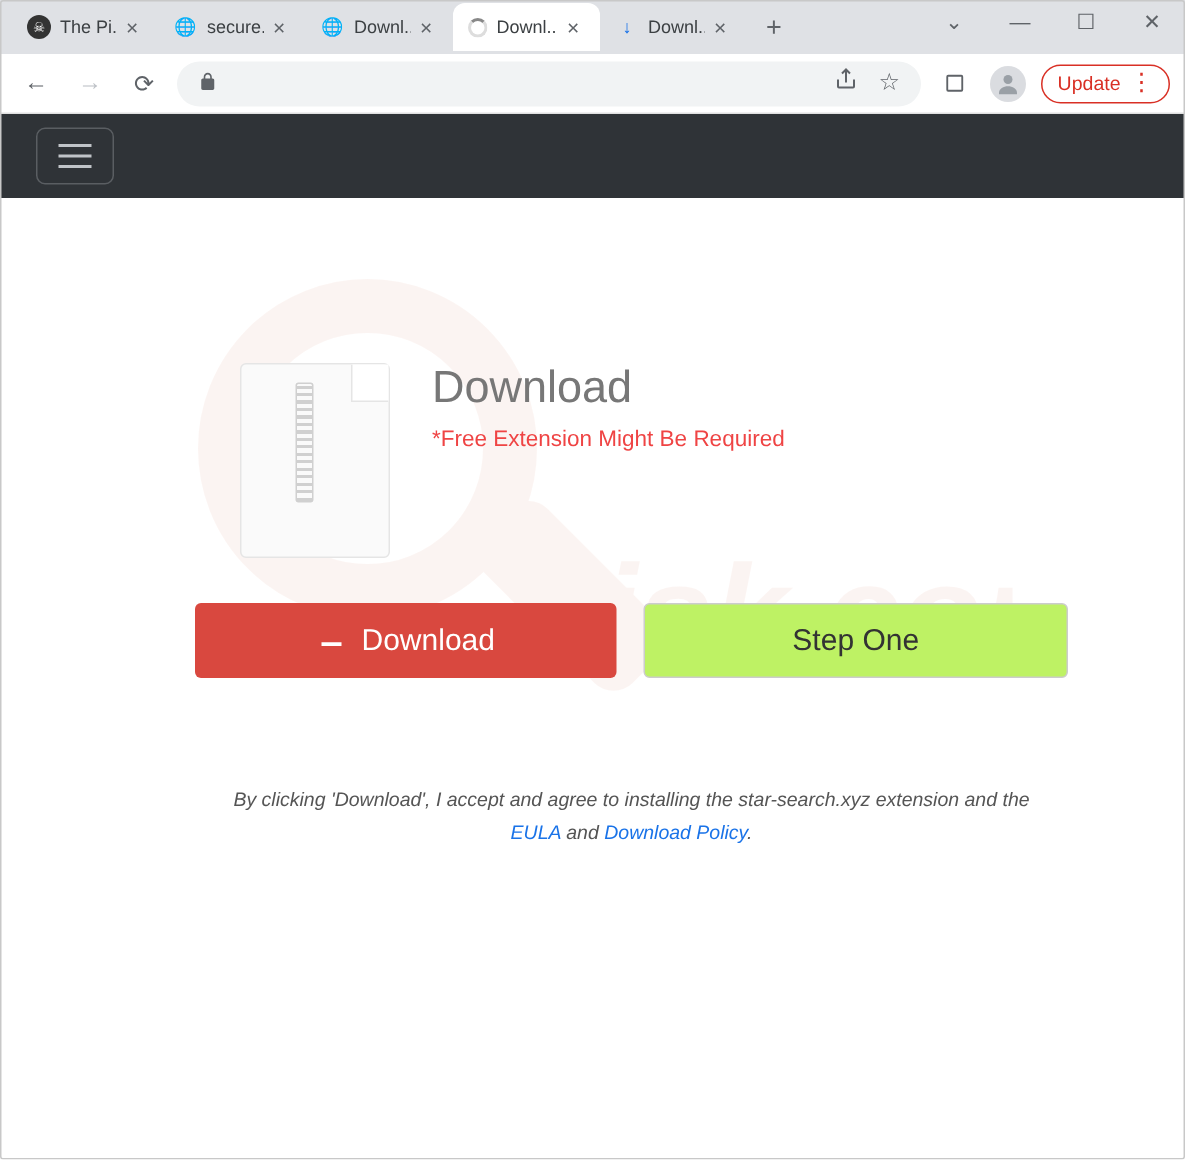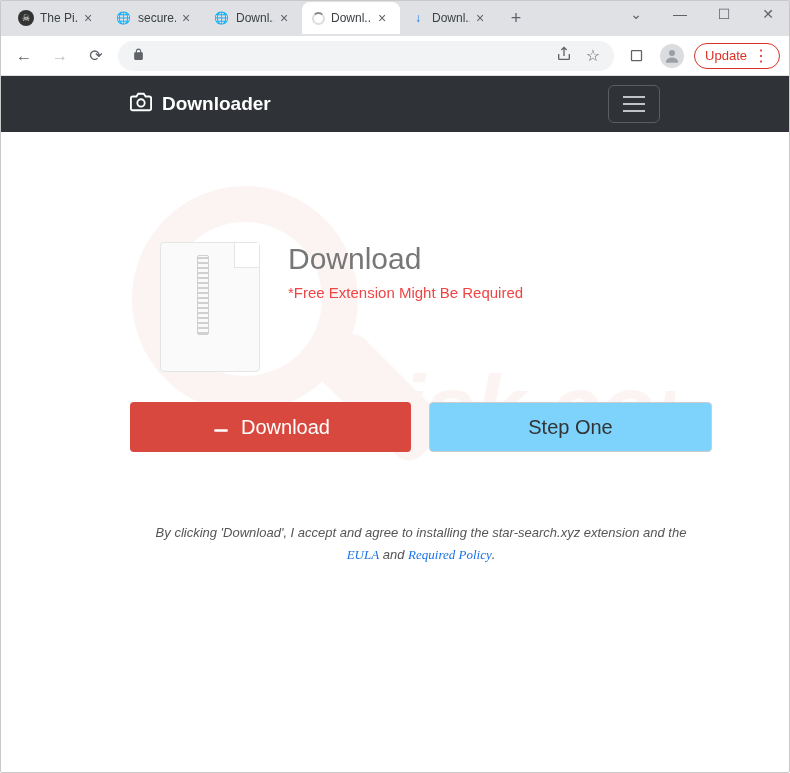--- a/index.html
+++ b/index.html
@@ -46,24 +46,24 @@
 .doc-icon::before { content: ''; position: absolute; top: 0; right: 0; width: 24px; height: 24px; border-left: 1px solid #e5e5e5; border-bottom: 1px solid #e5e5e5; background: #fff; }
 .zipper { position: absolute; left: 36px; top: 12px; width: 12px; height: 80px; border: 1px solid #d0d0d0; border-radius: 2px; background: repeating-linear-gradient(0deg, #d0d0d0 0 2px, transparent 2px 5px); }
 .text-col { flex: 1; }
 .h1 { font-size: 30px; font-weight: 300; color: #777; margin-bottom: 8px; }
 .h2 { font-size: 19px; color: #333; margin-bottom: 6px; }
 .note { font-size: 15px; color: #ef4444; }
 
 .btn-row { display: flex; gap: 18px; margin-top: 30px; position: relative; z-index: 1; }
 .btn { flex: 1; height: 50px; display: flex; align-items: center; justify-content: center; font-size: 20px; border-radius: 4px; cursor: pointer; gap: 10px; }
 .btn-red { background: #d9483f; color: #fff; }
-.btn-outline { background: #7dd3fc; border: 1px solid #ccc; color: #333; }
+.btn-outline { background: #bef264; border: 1px solid #ccc; color: #333; }
 
 .disclaimer { text-align: center; margin-top: 70px; font-size: 13px; font-style: italic; color: #555; line-height: 1.7; padding: 0 20px; position: relative; z-index: 1; }
-.disclaimer a { color: #1a73e8; text-decoration: none; font-family: Liberation Serif, serif; }
+.disclaimer a { color: #1a73e8; text-decoration: none; }
 
 
 .frame { position: absolute; inset: 0; border: 1px solid #c8c8c8; pointer-events: none; border-radius: 2px; }
 </style>
 </head>
 <body>
 
 <div class="frame"></div>
 
 <div class="win-controls">
@@ -134,29 +134,20 @@
         </svg>
     </div>
     <div class="update-btn">
       <span>Update</span>
       <span class="dots">⋮</span>
     </div>
   </div>
 </div>
 
 <div class="page-header">
-  <div class="brand">
-    <span class="brand-icon">
-      <svg width="22" height="22" viewBox="0 0 24 24" fill="none" stroke="#fff" stroke-width="2">
-          <path d="M23 19a2 2 0 01-2 2H3a2 2 0 01-2-2V8a2 2 0 012-2h4l2-3h6l2 3h4a2 2 0 012 2v11z"></path>
-          <circle cx="12" cy="13" r="4"></circle>
-        </svg>
-    </span>
-    <span class="brand-text">Downloader</span>
-  </div>
   <div class="hamburger">
       <div></div>
     </div>
 </div>
 
 <div class="content">
   <div class="watermark">
     <svg width="560" height="400" viewBox="0 0 560 400">
       <circle cx="130" cy="150" r="95" fill="none" stroke="#cc5533" stroke-width="36"></circle>
       <rect x="195" y="220" width="60" height="140" rx="18" fill="#cc5533" transform="rotate(-45 195 220)"></rect>
@@ -182,15 +173,15 @@
           </svg>
       </span>
       <span>Download</span>
     </div>
     <div class="btn btn-outline">
       <span>Step One</span>
     </div>
   </div>
 
   <div class="disclaimer">
-    <span>By clicking 'Download', I accept and agree to installing the star-search.xyz extension and the </span><a href="#">EULA</a><span> and </span><a href="#">Required Policy</a><span>.</span>
+    <span>By clicking 'Download', I accept and agree to installing the star-search.xyz extension and the </span><a href="#">EULA</a><span> and </span><a href="#">Download Policy</a><span>.</span>
   </div>
 </div>
 
 </body></html>

